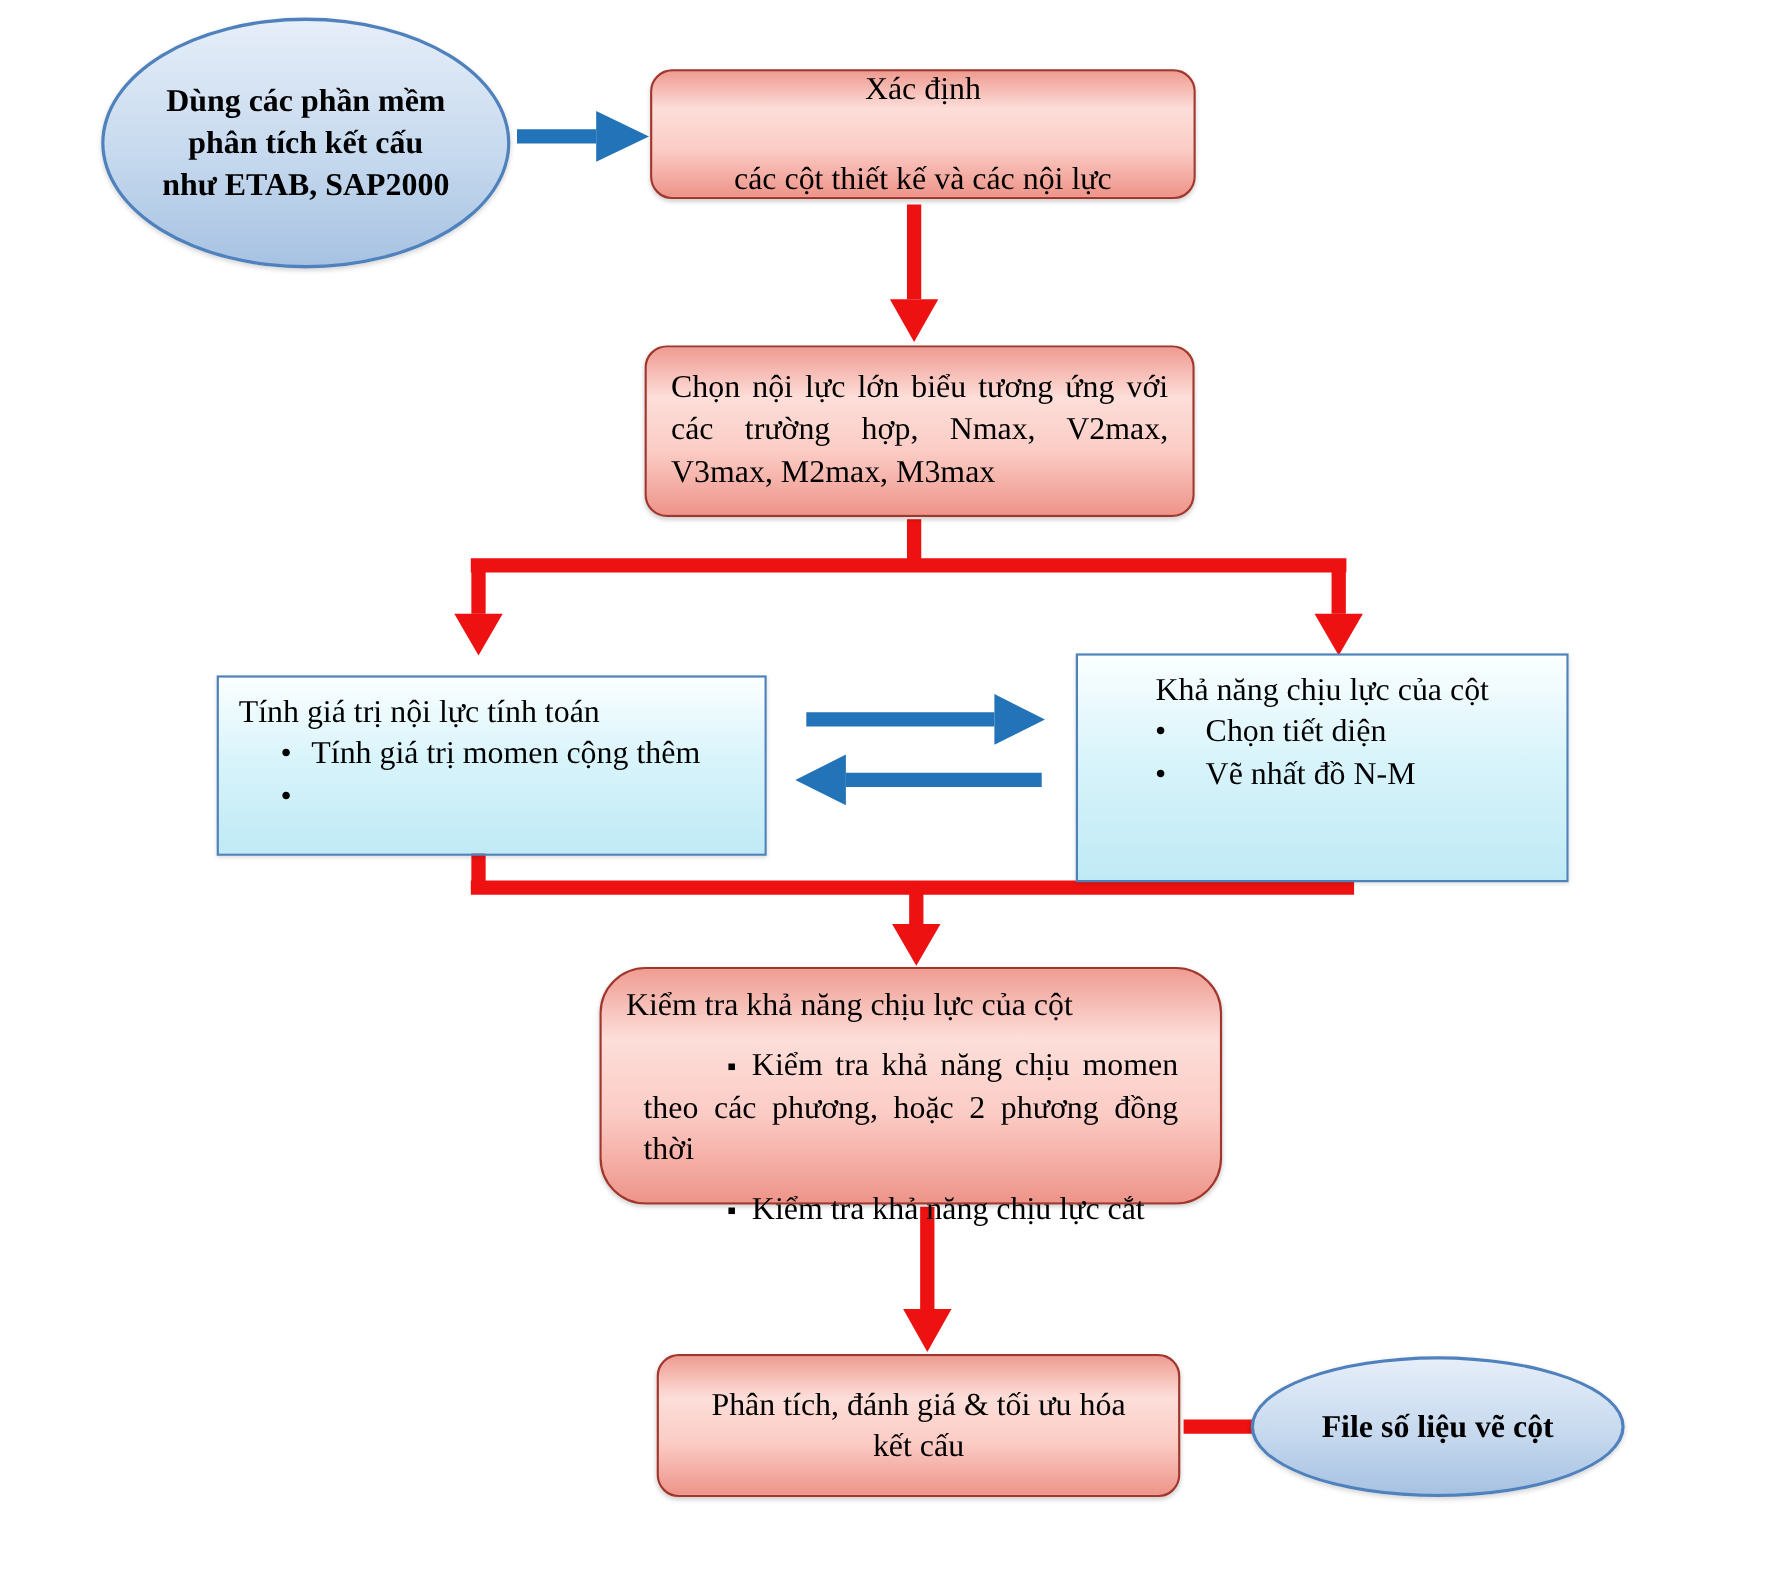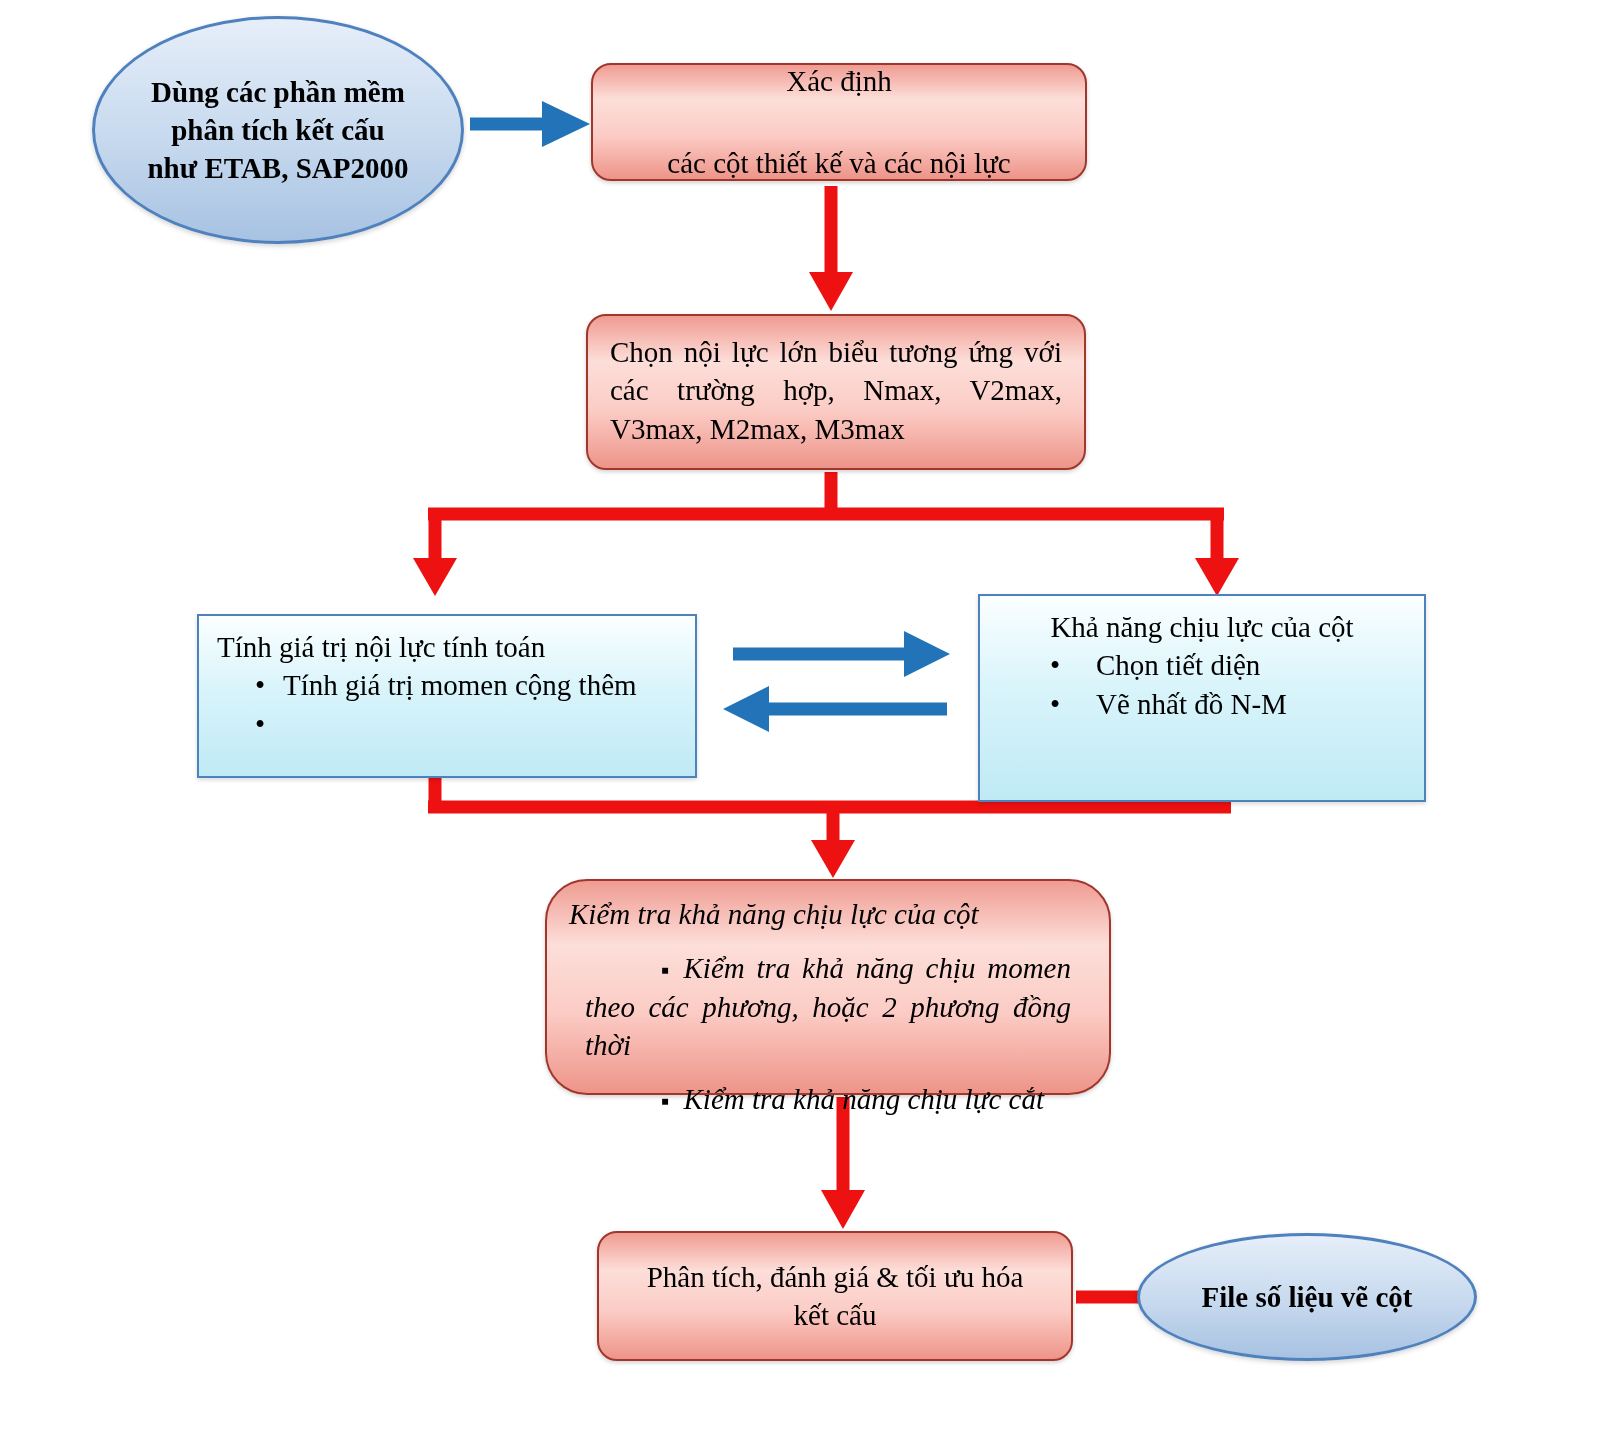--- a/index.html
+++ b/index.html
@@ -49,21 +49,21 @@
     flex-direction:column;
     align-items:center;
     justify-content:center;
     text-align:center;
   }
   #node-source{left:92px;top:16px;width:372px;height:228px;padding:0 50px;}
   #node-define{left:591px;top:63px;width:496px;height:118px;gap:44px;}
   #node-select{left:586px;top:314px;width:500px;height:156px;padding:17px 22px;text-align:justify;}
   #node-internal{left:197px;top:594px;width:500px;height:164px;padding:12px 18px;margin-top:20px;}
   #node-capacity{left:978px;top:594px;width:448px;height:208px;padding:12px 18px;}
-  #node-check{left:545px;top:879px;width:566px;height:216px;padding:14px 22px;border-radius:42px;font-style:italic;}
+  #node-check{left:545px;top:879px;width:566px;height:216px;padding:14px 22px;border-radius:42px;}
   #node-optimize{left:597px;top:1231px;width:476px;height:130px;padding:0 40px;}
   #node-output{left:1137px;top:1233px;width:340px;height:128px;padding:0 22px;align-items:center;}
   .bullet-row{margin-left:38px;display:flex;}
   .bullet-row .mk{display:inline-block;width:28px;flex:0 0 28px;}
   #node-capacity .cap-title{text-align:center;}
   #node-capacity .bullet-row{margin-left:52px;}
   #node-capacity .bullet-row .mk{width:46px;flex:0 0 46px;}
   .check-par{margin:16px;text-indent:38px;text-align:justify;}
   .check-par .mk-sq{display:inline-block;margin-right:14px;font-size:24px;}
 </style>

